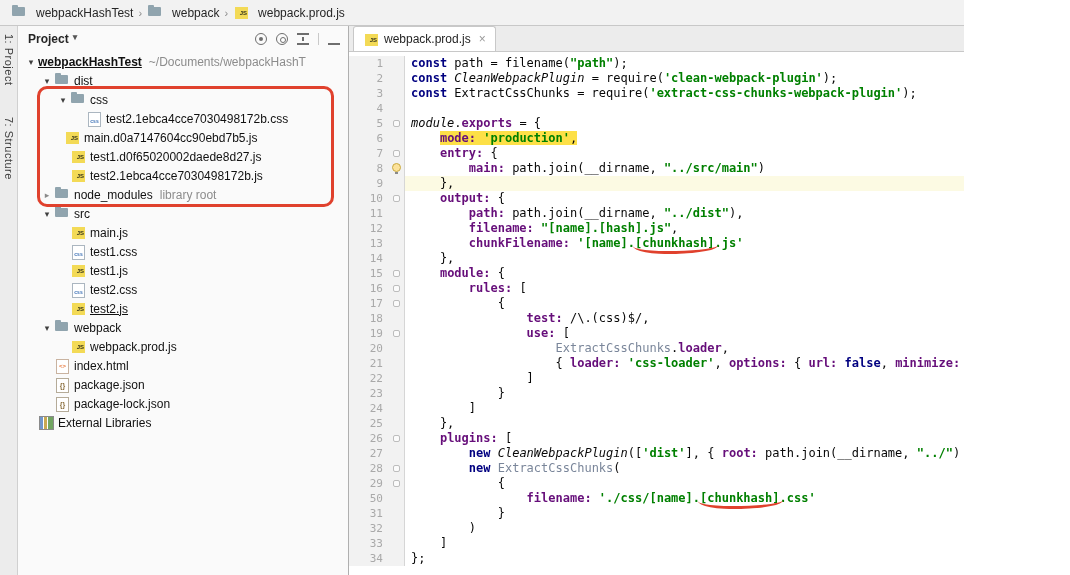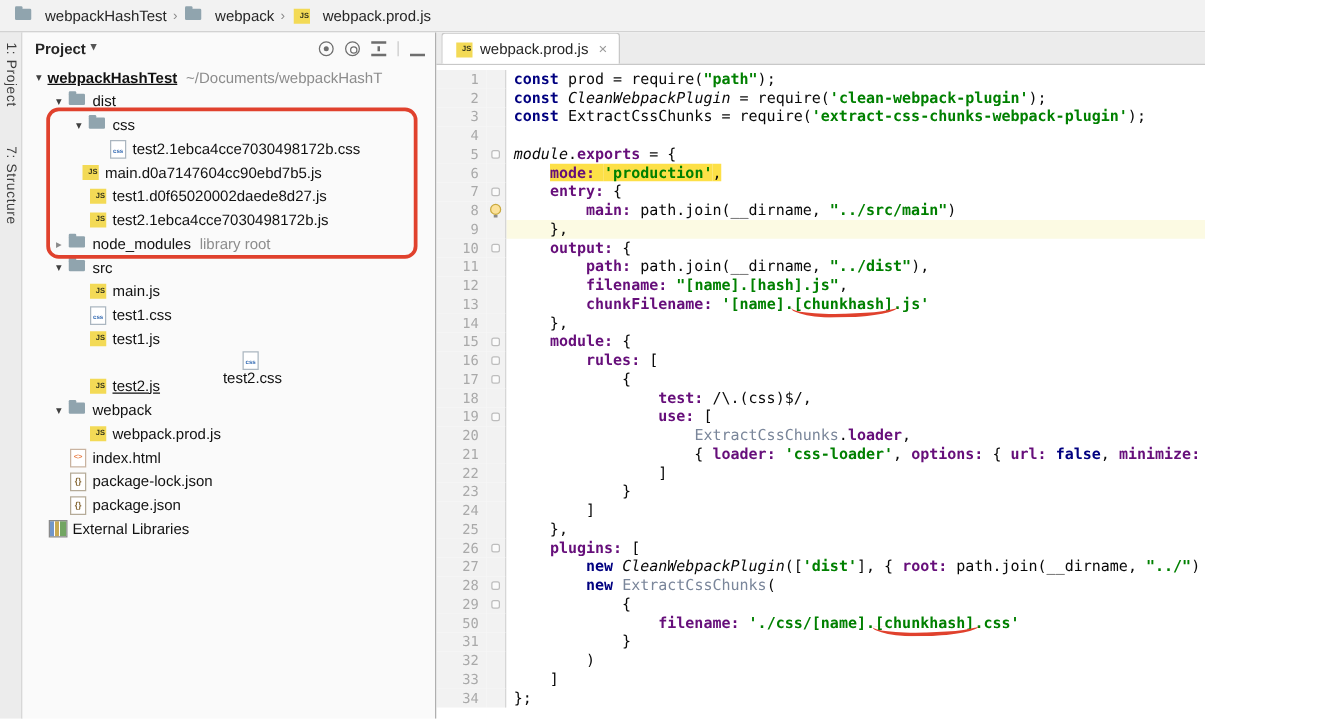--- a/index.html
+++ b/index.html
@@ -184,21 +184,21 @@
           <div class="tree-row" style="padding-left: 38px;">
             <span class="chev"></span>
             <span class="ticon icon-css"></span>
             <span class="tlabel">test1.css</span>
           </div>
           <div class="tree-row" style="padding-left: 38px;">
             <span class="chev"></span>
             <span class="ticon icon-js"></span>
             <span class="tlabel">test1.js</span>
           </div>
-          <div class="tree-row" style="padding-left: 38px; flex-direction: column;">
+          <div class="tree-row" style="padding-left: 38px;">
             <span class="chev"></span>
             <span class="ticon icon-css"></span>
             <span class="tlabel">test2.css</span>
           </div>
           <div class="tree-row" style="padding-left: 38px;">
             <span class="chev"></span>
             <span class="ticon icon-js"></span>
             <span class="tlabel u">test2.js</span>
           </div>
           <div class="tree-row" style="padding-left: 22px;">
@@ -212,26 +212,26 @@
             <span class="tlabel">webpack.prod.js</span>
           </div>
           <div class="tree-row" style="padding-left: 22px;">
             <span class="chev"></span>
             <span class="ticon icon-html"></span>
             <span class="tlabel">index.html</span>
           </div>
           <div class="tree-row" style="padding-left: 22px;">
             <span class="chev"></span>
             <span class="ticon icon-json"></span>
+            <span class="tlabel">package.json</span>
+          </div>
+          <div class="tree-row" style="padding-left: 22px;">
+            <span class="chev"></span>
+            <span class="ticon icon-json"></span>
             <span class="tlabel">package-lock.json</span>
-          </div>
-          <div class="tree-row" style="padding-left: 22px;">
-            <span class="chev"></span>
-            <span class="ticon icon-json"></span>
-            <span class="tlabel">package.json</span>
           </div>
           <div class="tree-row" style="padding-left: 6px;">
             <span class="chev"></span>
             <span class="ticon icon-lib"></span>
             <span class="tlabel">External Libraries</span>
           </div>
         </div>
       <div class="anno-box"></div>
     </div>
 
@@ -240,21 +240,21 @@
         <div class="tab">
           <span class="ticon icon-js"></span>
           <span>webpack.prod.js</span>
           <span class="tab-close">×</span>
         </div>
       </div>
       <div class="code-area" id="code">
           <div class="code-line">
             <div class="gutter-num">1</div>
             <div class="fold"></div>
-            <div class="code-text"><span class="t-kw">const</span><span class="t-p"> prod = require(</span><span class="t-s">"path"</span><span class="t-p">);</span></div>
+            <div class="code-text"><span class="t-kw">const</span><span class="t-p"> path = filename(</span><span class="t-s">"path"</span><span class="t-p">);</span></div>
           </div>
           <div class="code-line">
             <div class="gutter-num">2</div>
             <div class="fold"></div>
             <div class="code-text"><span class="t-kw">const</span><span class="t-p"> </span><span class="t-it">CleanWebpackPlugin</span><span class="t-p"> = require(</span><span class="t-s">'clean-webpack-plugin'</span><span class="t-p">);</span></div>
           </div>
           <div class="code-line">
             <div class="gutter-num">3</div>
             <div class="fold"></div>
             <div class="code-text"><span class="t-kw">const</span><span class="t-p"> ExtractCssChunks = require(</span><span class="t-s">'extract-css-chunks-webpack-plugin'</span><span class="t-p">);</span></div>

